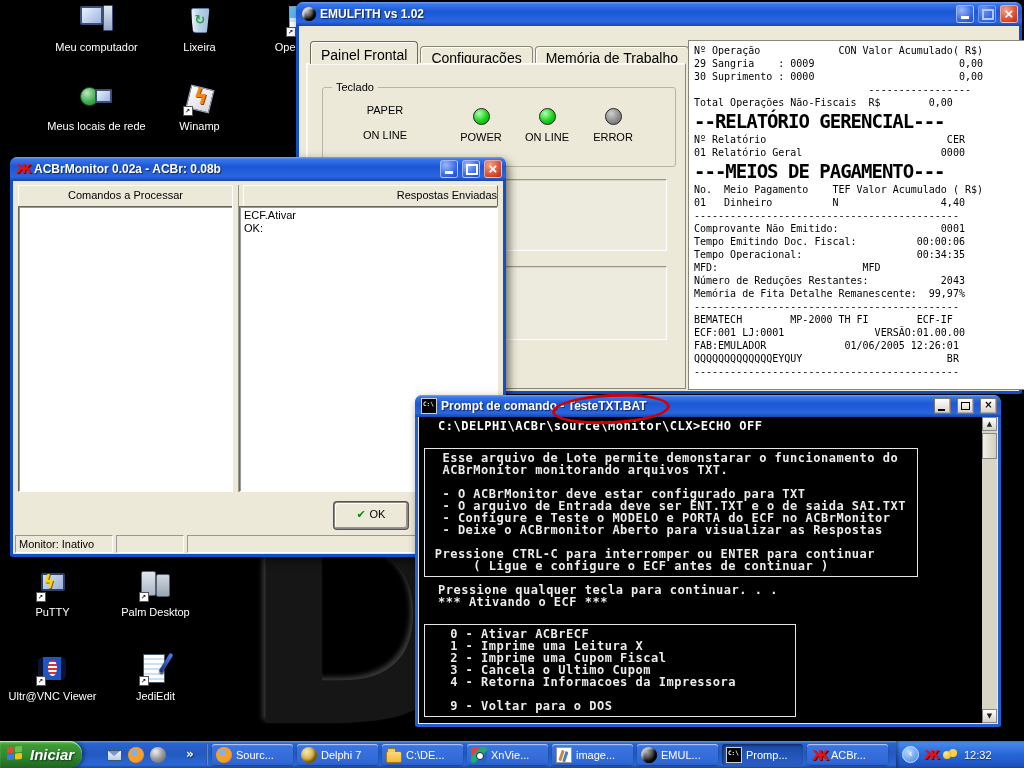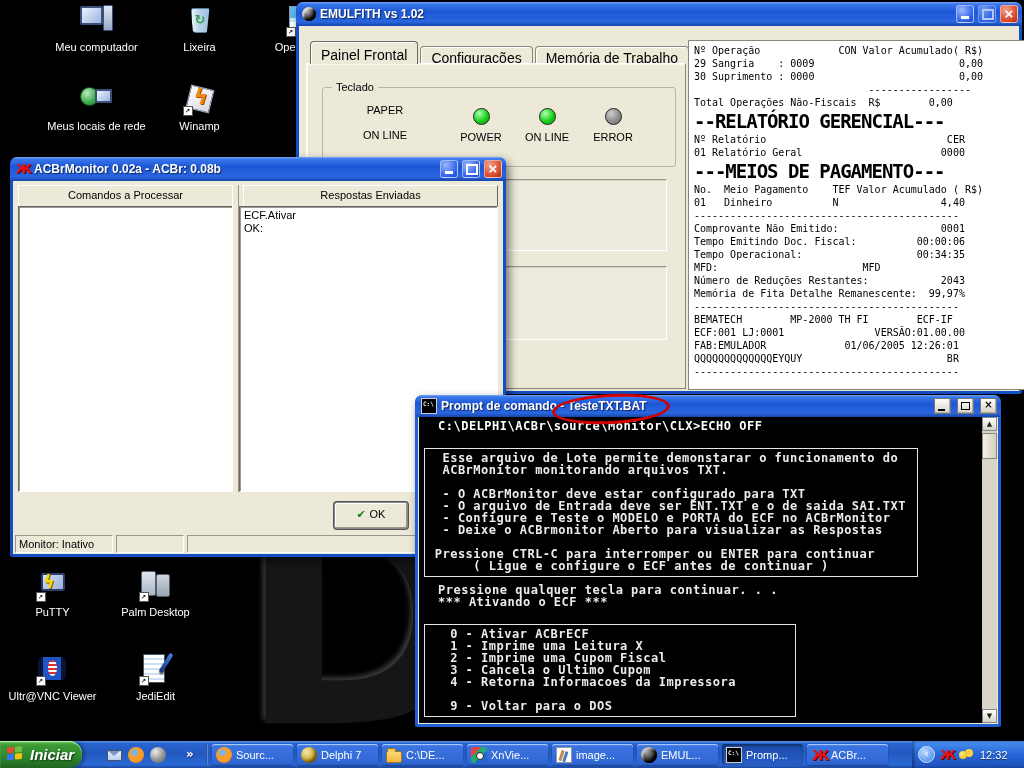--- a/index.html
+++ b/index.html
@@ -220,21 +220,21 @@
   .ticon.t-dos{background:#000;border:1px solid #cfcfcf;box-sizing:border-box;}
   .ticon.t-dos::before{content:"C:\\";position:absolute;left:1px;top:1px;color:#fff;
        font:bold 6px/7px "DejaVu Sans Mono",monospace;}
   .ticon.t-acbr::before{content:"\0416";position:absolute;left:1px;top:0;color:#e81212;
        font:bold 14px/16px "DejaVu Sans",sans-serif;text-shadow:1px 1px 0 #6a0000;}
   .qlicon.q-outlook::before{content:"";position:absolute;left:1px;top:3px;width:13px;height:9px;
        background:linear-gradient(#eef4ff,#b8cdf0);border:1px solid #456;}
   .qlicon.q-outlook::after{content:"";position:absolute;left:2px;top:4px;width:0;height:0;
        border-left:6px solid transparent;border-right:6px solid transparent;border-top:5px solid #7a96c8;}
   .qlicon.q-gray{border-radius:50%;background:radial-gradient(circle at 35% 30%,#eee,#999 50%,#555);}
-  .tray{position:absolute;right:0;top:0;width:112px;height:27px;
+  .tray{position:absolute;right:0;top:0;width:128px;height:27px;
        background:linear-gradient(180deg,#4a8ff0 0%,#2766d8 50%,#1c4fb8 100%);
        box-shadow:inset 2px 0 3px rgba(0,0,0,.35);display:flex;align-items:center;gap:5px;padding-left:6px;
        box-sizing:border-box;}
   .traychev{width:15px;height:15px;border-radius:50%;background:radial-gradient(circle at 35% 30%,#bcd8ff,#3b82e8);
        border:1px solid #cfe2ff;color:#fff;text-align:center;font:bold 10px/13px "DejaVu Sans",sans-serif;cursor:pointer;}
   .traychev::before{content:"\2039";}
   .trayicon{width:14px;height:14px;position:relative;cursor:pointer;}
   .trayicon.tr-acbr::before{content:"\0416";position:absolute;left:0;top:-1px;color:#e81212;
        font:bold 13px/15px "DejaVu Sans",sans-serif;text-shadow:1px 1px 0 #6a0000;}
   .trayicon.tr-yellow::before{content:"";position:absolute;left:0;top:3px;width:8px;height:8px;border-radius:50%;
@@ -400,21 +400,21 @@
   <div class="xpwin" style="left:10px;top:157px;width:496px;height:400px;z-index:20;">
     <div class="tbar">
       <span class="appicon acbr"></span>
       <span class="ttext">ACBrMonitor 0.02a - ACBr: 0.08b</span>
       <span class="wbtn min"></span>
       <span class="wbtn max"></span>
       <span class="wbtn close"></span>
     </div>
     <div class="wbody">
       <div class="colhdr" style="left:5px;width:213px;">Comandos a Processar</div>
-      <div class="colhdr" style="left:230px;right:5px;">Respostas Enviadas</div>
+      <div class="colhdr" style="left:230px;right:5px;text-align:right;">Respostas Enviadas</div>
       <div class="listbox" style="left:5px;width:213px;"></div>
       <div class="splitter" style="left:219px;"></div>
       <div class="listbox" style="left:226px;right:5px;">
         <div class="resp">ECF.Ativar
 OK:</div>
       </div>
       <div class="btnrow">
         <div class="okbtn">OK</div>
       </div>
       <div class="statusbar">

